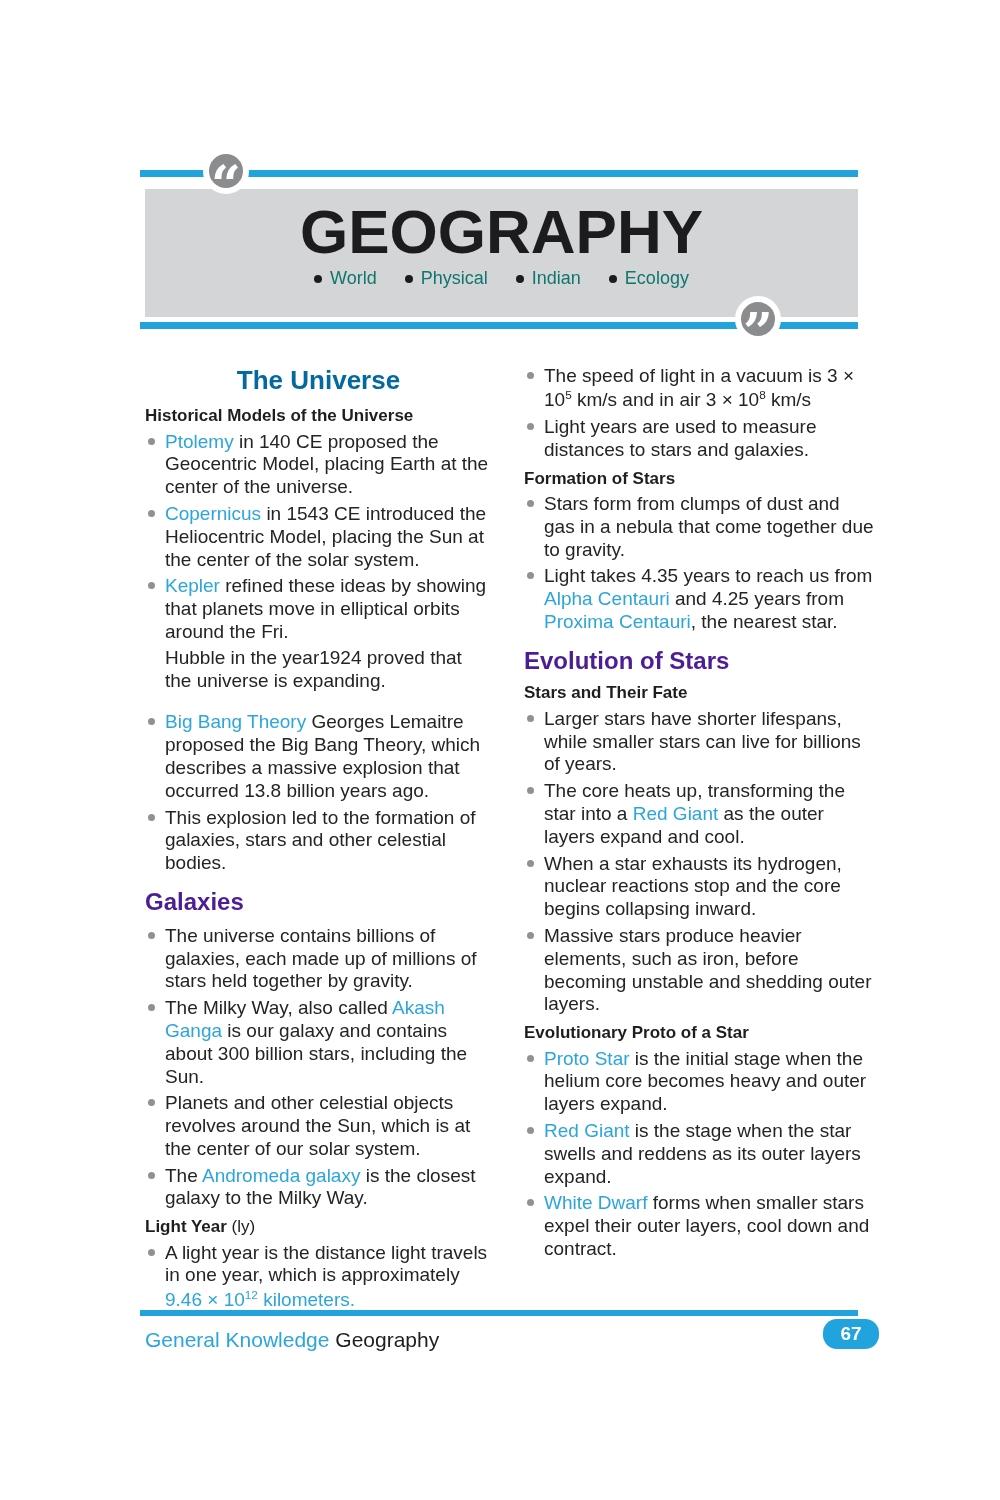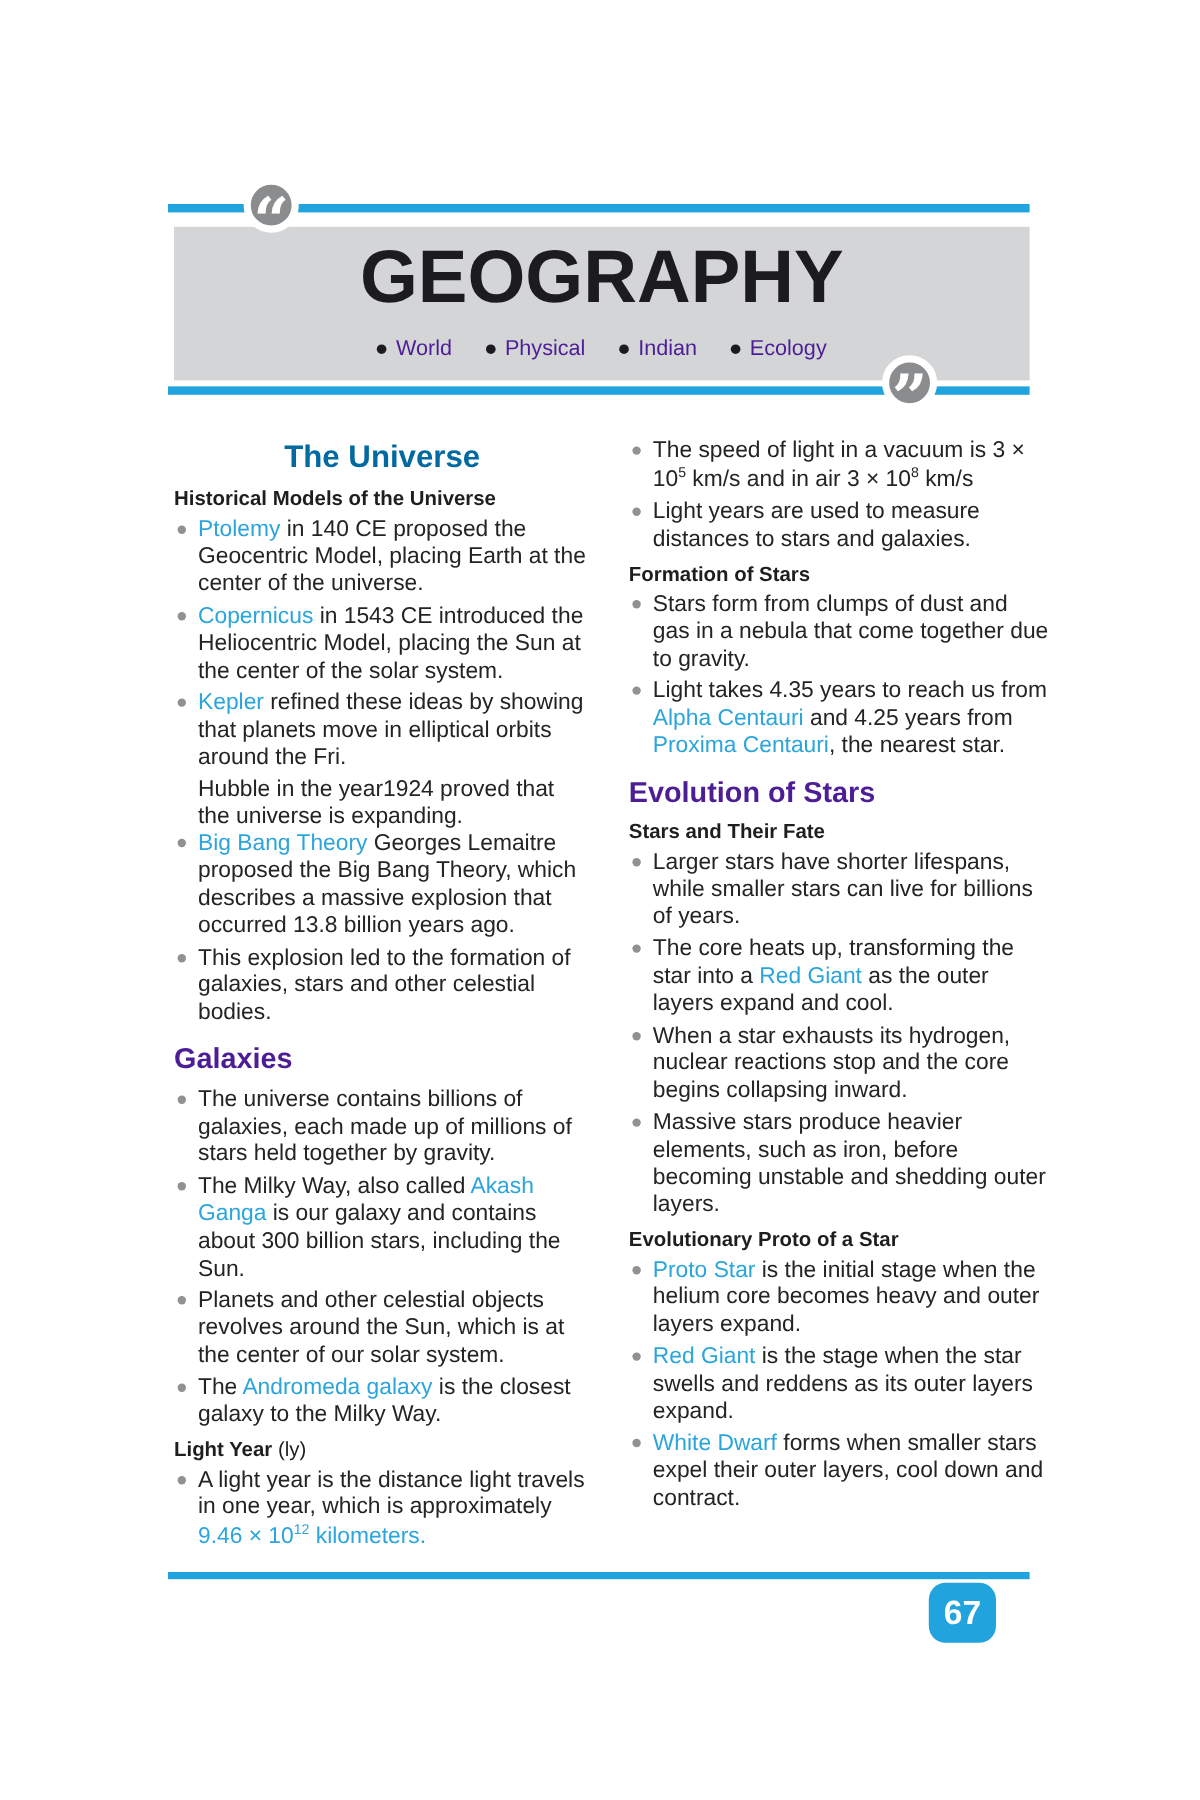--- a/index.html
+++ b/index.html
@@ -15,22 +15,22 @@
 
   .banner {
     position:absolute; left:145px; top:189px; width:713px; height:128px;
     background:#d4d5d6; text-align:center;
   }
   .banner-title {
     font-size:62px; font-weight:bold; letter-spacing:0px; color:#1c1c1e;
     margin-top:10px; line-height:1.05;
   }
   .banner-cats {
-    display:flex; justify-content:center; gap:28px; margin-top:16px;
-    font-size:18px; color:#4c1d95;
+    display:flex; justify-content:center; gap:28px; margin-top:4px;
+    font-size:18px; color:#0f766e;
   }
   .banner-cat { display:flex; align-items:center; gap:8px; }
   .cat-dot { width:8px; height:8px; border-radius:50%; background:#1c1c1e; display:inline-block; }
 
   .quote-circle {
     position:absolute; width:46px; height:46px; border-radius:50%;
     background:#8a8c8e; border:6px solid #ffffff; z-index:3;
     display:flex; align-items:center; justify-content:center; overflow:hidden;
   }
   .quote-open  { left:203px; top:148px; }
@@ -47,33 +47,33 @@
   .col-right { left:524px; width:350px; }
 
   .title { font-size:26px; font-weight:bold; text-align:center; color:#0369a1; margin:0 0 10px; }
   .h2    { font-size:24px; font-weight:bold; color:#4c1d95; margin:13px 0 8px; }
   .h3    { font-size:17px; font-weight:bold; color:#1e1e20; margin:7px 0 4px; }
   .bullet { position:relative; padding-left:20px; margin:0 0 4px; }
   .bullet .dot {
     position:absolute; left:3px; top:7px; width:7px; height:7px;
     border-radius:50%; background:#8f9193;
   }
-  .para { padding-left:20px; margin:-1px 0 0; }
+  .para { padding-left:20px; margin:-1px 0 19px; }
   .link-text { color:var(--link,#2ba5dc); }
   .plain-text { font-weight:normal; }
   sup { font-size:0.62em; }
 
   .footer-text { position:absolute; left:145px; top:1328px; font-size:21px; }
   .footer-blue  { color:var(--link,#2ba5dc); }
   .footer-black { color:#1e1e20; }
   .page-badge {
-    position:absolute; left:774px; top:1319px; width:56px; height:50px;
+    position:absolute; left:823px; top:1319px; width:56px; height:30px;
     background:var(--accent,#21a3dd); color:#ffffff; border-radius:14px;
     display:flex; align-items:center; justify-content:center;
-    font-size:28px; font-weight:bold;
+    font-size:19px; font-weight:bold;
   }
 </style>
 </head>
 <body>
 
 <div class="page">
 
   <div class="rule rule-top"></div>
 
   <div class="quote-circle quote-open">
@@ -137,17 +137,21 @@
       <div class="bullet"><span class="dot"></span><span><span>The core heats up, transforming the star into a </span><span class="link-text">Red Giant</span><span> as the outer layers expand and cool.</span></span></div>
       <div class="bullet"><span class="dot"></span><span><span>When a star exhausts its hydrogen, nuclear reactions stop and the core begins collapsing inward.</span></span></div>
       <div class="bullet"><span class="dot"></span><span><span>Massive stars produce heavier elements, such as iron, before becoming unstable and shedding outer layers.</span></span></div>
       <div class="h3"><span>Evolutionary Proto of a Star</span></div>
       <div class="bullet"><span class="dot"></span><span><span class="link-text">Proto Star</span><span> is the initial stage when the helium core becomes heavy and outer layers expand.</span></span></div>
       <div class="bullet"><span class="dot"></span><span><span class="link-text">Red Giant</span><span> is the stage when the star swells and reddens as its outer layers expand.</span></span></div>
       <div class="bullet"><span class="dot"></span><span><span class="link-text">White Dwarf</span><span> forms when smaller stars expel their outer layers, cool down and contract.</span></span></div>
     </div>
 
   <div class="rule rule-footer"></div>
+  <div class="footer-text">
+    <span class="footer-blue">General Knowledge</span>
+    <span class="footer-black"> <span>Geography</span></span>
+  </div>
   <div class="page-badge">
     <span>67</span>
   </div>
 
 </div>
 
 </body></html>

